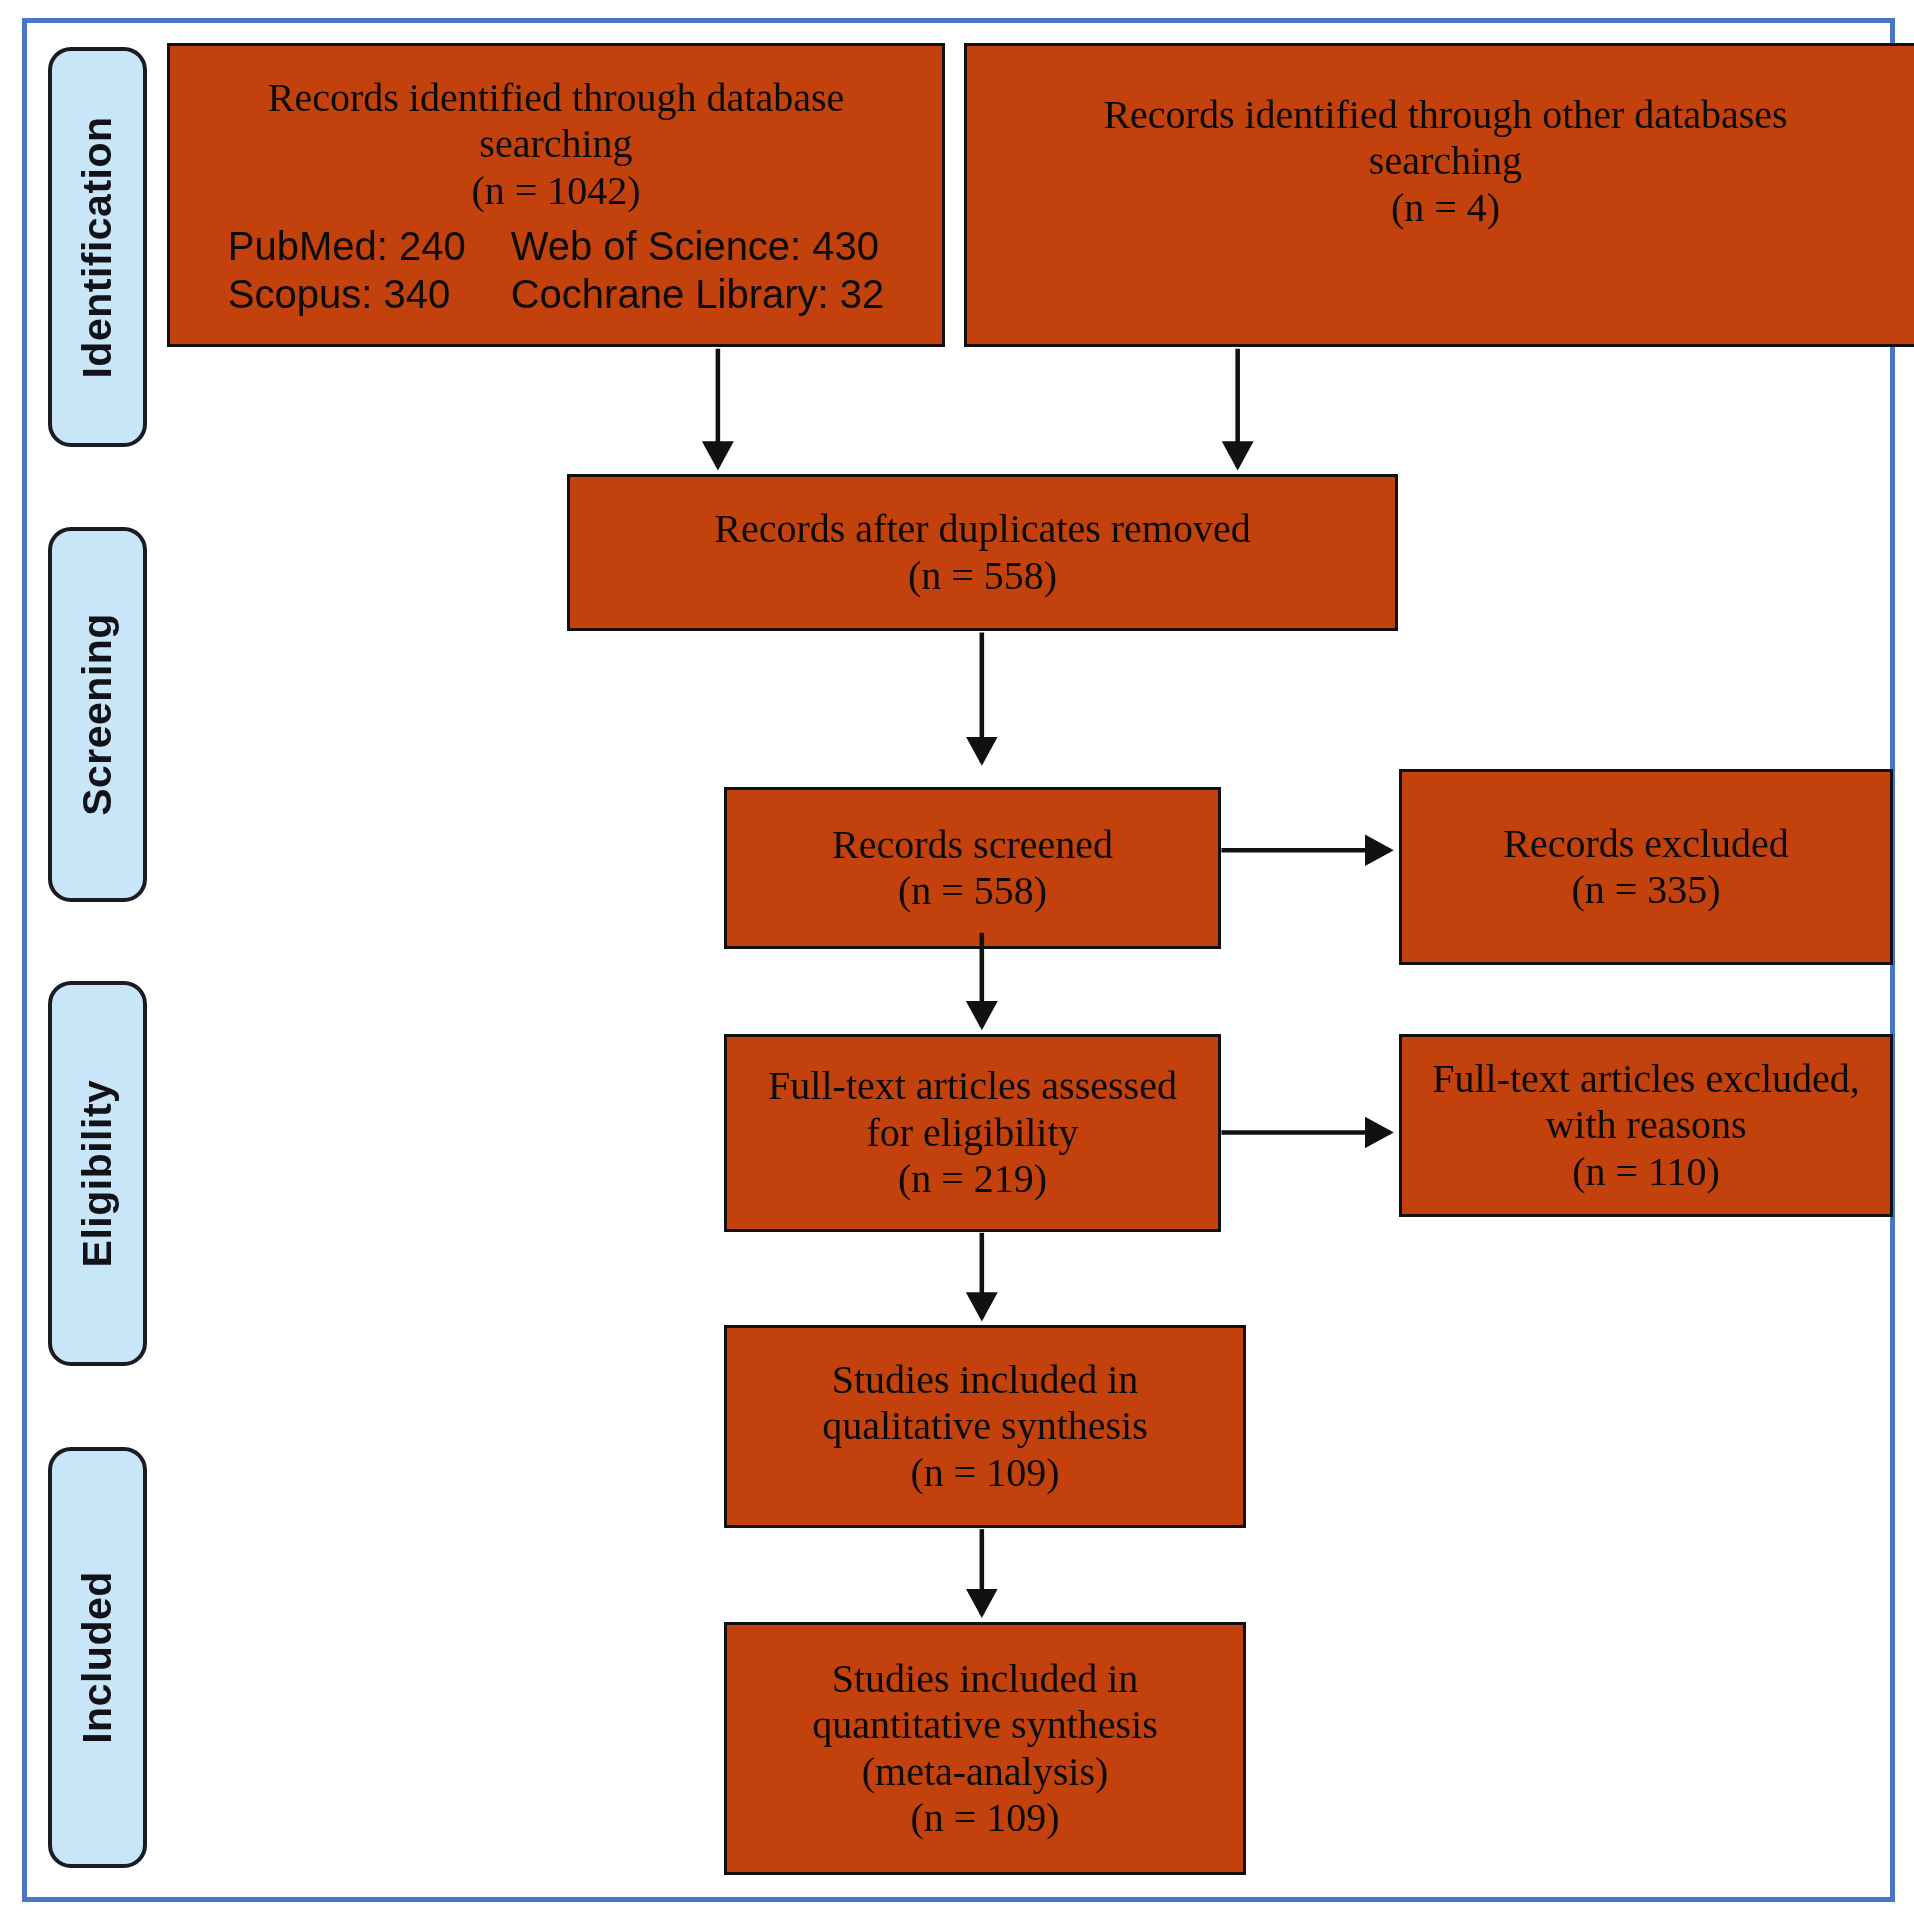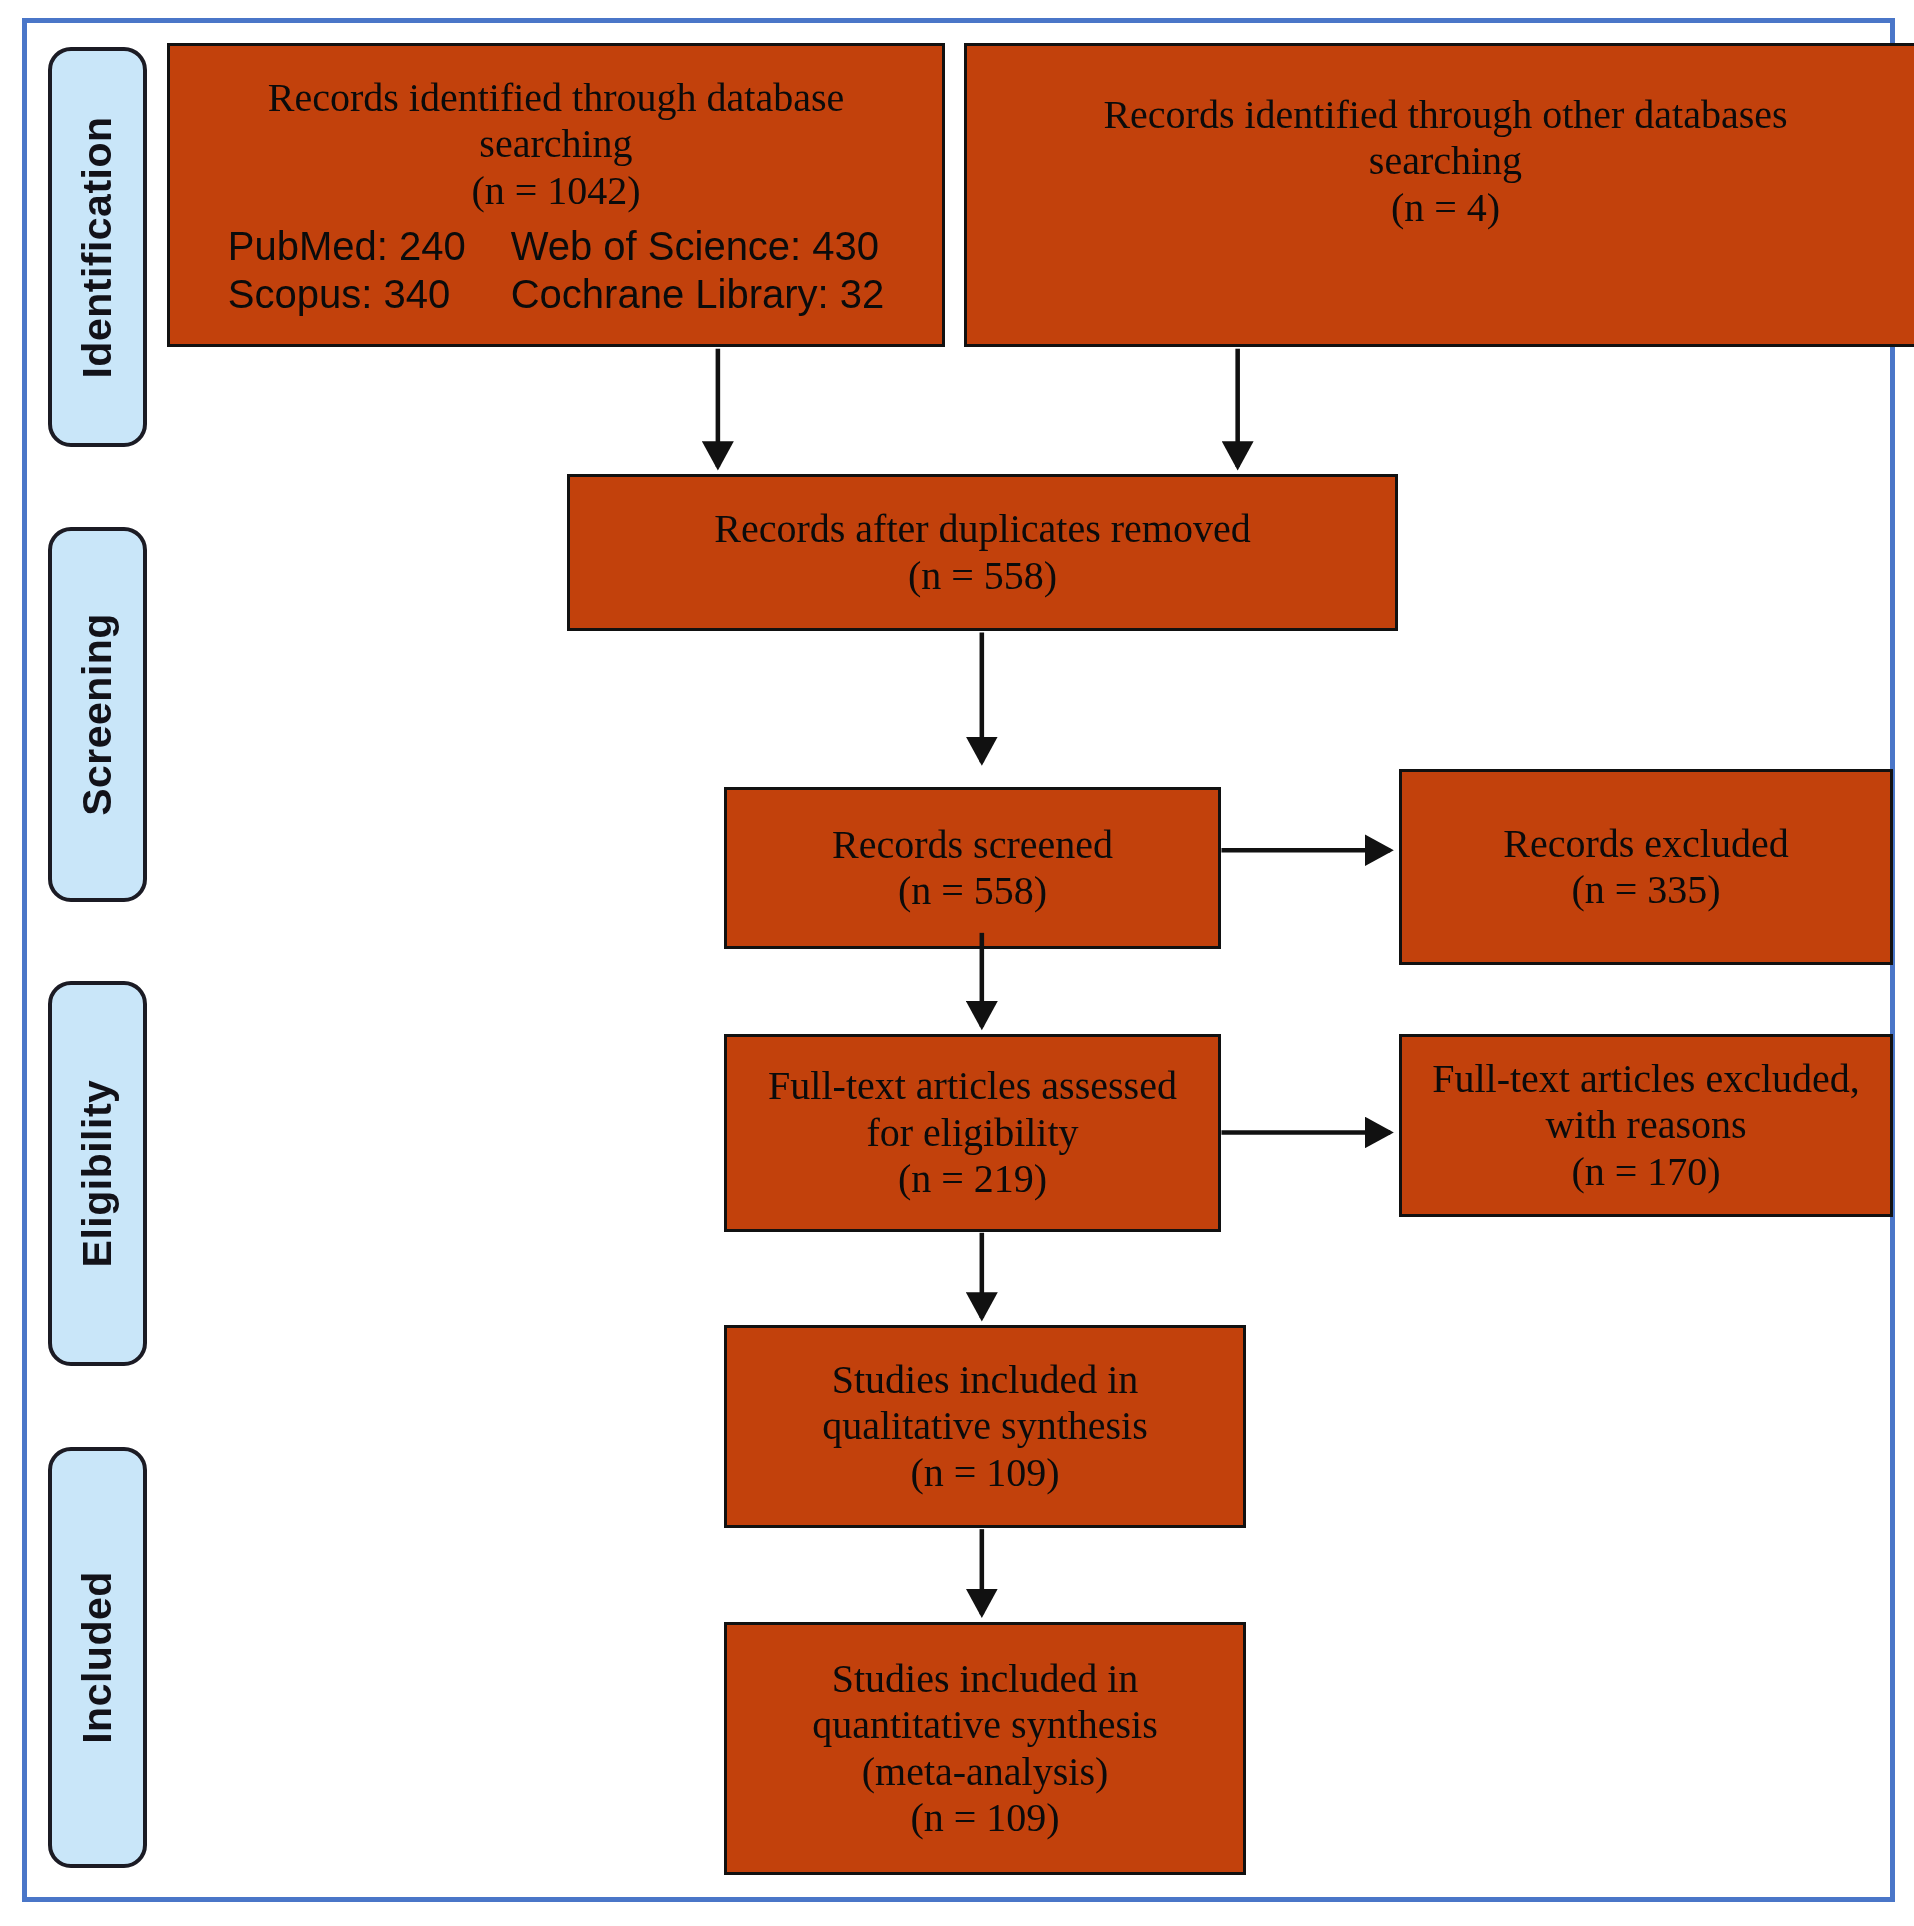--- a/index.html
+++ b/index.html
@@ -153,21 +153,21 @@
 
   <div class="flow-box" style="left:724px; top:1034px; width:497px; height:198px;">
     <div class="line">Full-text articles assessed</div>
     <div class="line">for eligibility</div>
     <div class="line bold">(n = 219)</div>
   </div>
 
   <div class="flow-box" style="left:1399px; top:1034px; width:494px; height:183px;">
     <div class="line">Full-text articles excluded,</div>
     <div class="line">with reasons</div>
-    <div class="line bold">(n = 170)</div>
+    <div class="line bold">(n = 110)</div>
   </div>
 
   <div class="flow-box" style="left:724px; top:1325px; width:522px; height:203px;">
     <div class="line">Studies included in</div>
     <div class="line">qualitative synthesis</div>
     <div class="line bold">(n = 109)</div>
   </div>
 
   <div class="flow-box" style="left:724px; top:1622px; width:522px; height:253px;">
     <div class="line">Studies included in</div>

